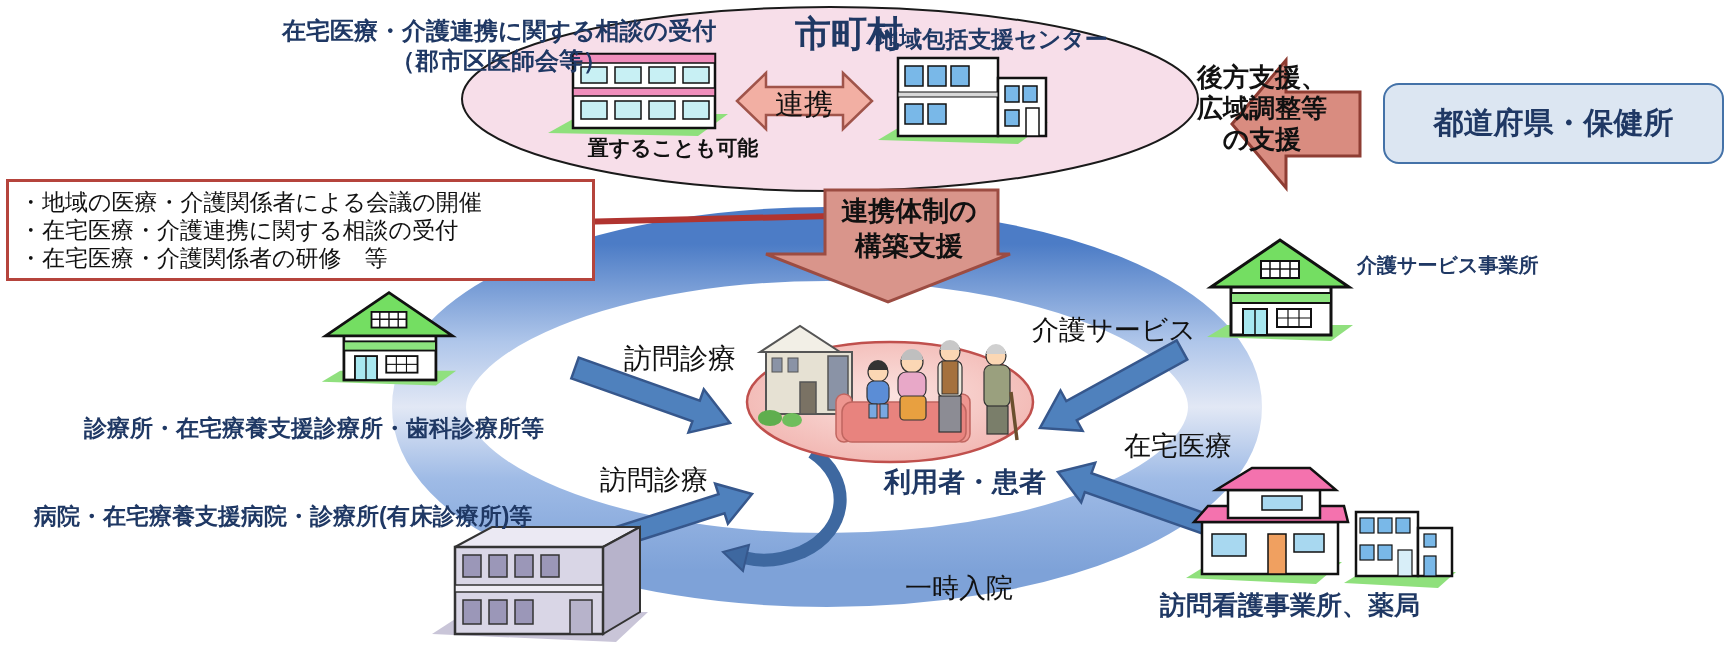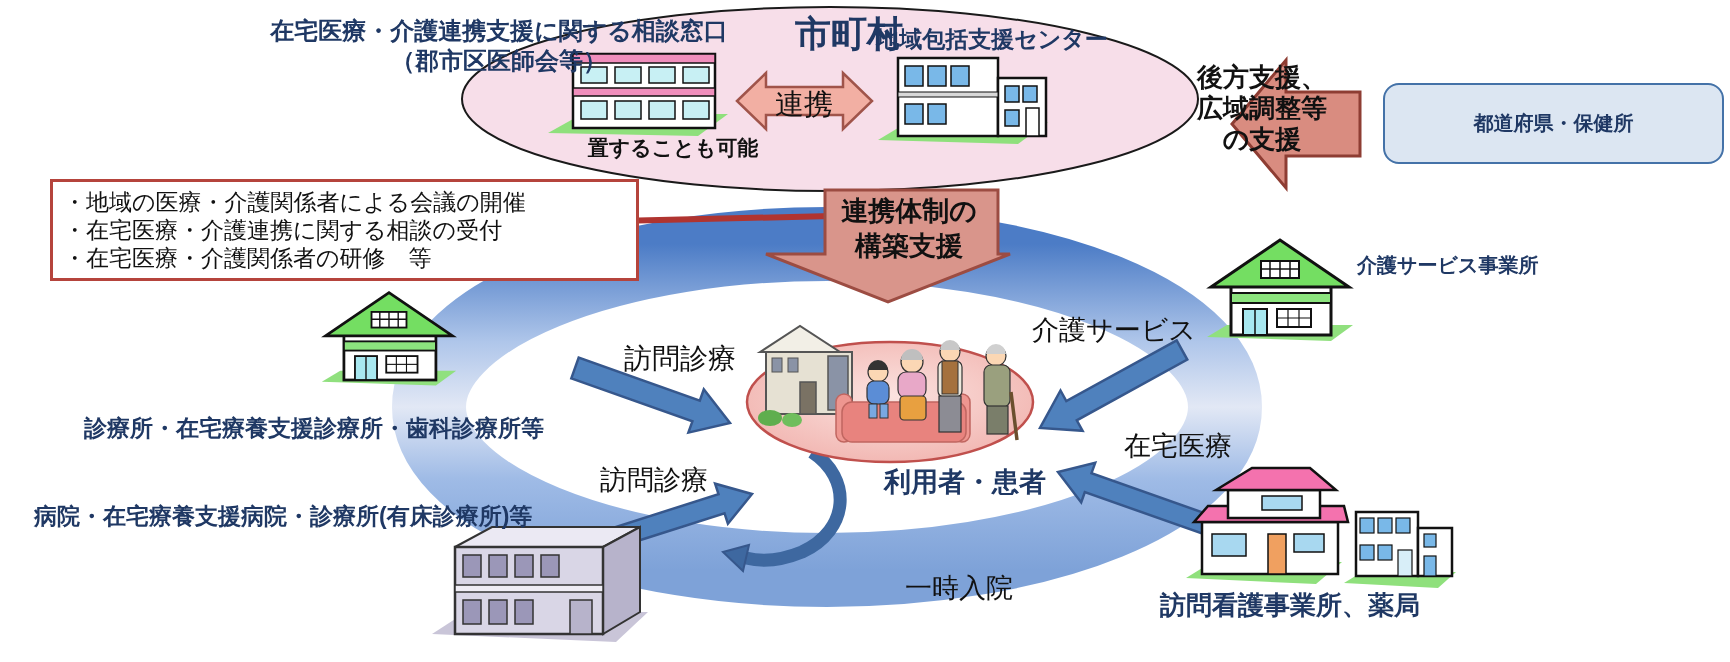--- a/index.html
+++ b/index.html
@@ -11,23 +11,23 @@
   .center{text-align:center;}
   .consult-label{left:256px;top:16px;width:486px;font-size:24px;line-height:30px;}
   .title{left:786px;top:10px;width:126px;font-size:36px;text-align:center;}
   .center-label{left:872px;top:24px;width:240px;font-size:23px;}
   .renkei{left:768px;top:85px;width:72px;font-size:29px;}
   .note{left:452px;top:135px;width:442px;font-size:21px;line-height:25px;font-weight:bold;}
   .support-arrow-text{left:1176px;top:62px;width:172px;font-size:26px;line-height:31px;font-weight:bold;}
   .pref-box{position:absolute;z-index:10;left:1383px;top:83px;width:337px;height:77px;
             background:#DCE6F2;border:2.5px solid #4472A8;border-radius:16px;
             display:flex;align-items:center;justify-content:center;}
-  .pref-box span{font-size:20px;}
+  .pref-box span{font-size:30px;}
   .tasks-box{position:absolute;z-index:10;left:6px;top:179px;width:563px;height:84px;
-             background:#fff;border:3px solid #B5443C;padding:6px 10px;box-sizing:content-box;margin-left:44px;}
+             background:#fff;border:3px solid #B5443C;padding:6px 10px;box-sizing:content-box;}
   .tasks-box div{font-size:23px;line-height:28px;color:#111;}
   .build-arrow-text{left:818px;top:194px;width:182px;font-size:27px;line-height:35px;font-weight:bold;}
   .flow{font-size:27px;}
   .visit1{left:624px;top:340px;font-size:28px;}
   .clinic-label{left:84px;top:413px;font-size:23px;}
   .visit2{left:600px;top:462px;}
   .hospital-label{left:34px;top:501px;font-size:23px;}
   .patient-label{left:842px;top:464px;width:170px;font-size:27px;margin-left:38px;}
   .care-service{left:1032px;top:312px;}
   .care-office-label{left:1338px;top:252px;font-size:20px;margin-left:19px;}
@@ -207,21 +207,21 @@
       <rect x="1396" y="518" width="14" height="15" fill="#79B8E8" stroke="#111" stroke-width="1.2"></rect>
       <rect x="1360" y="545" width="14" height="15" fill="#79B8E8" stroke="#111" stroke-width="1.2"></rect>
       <rect x="1378" y="545" width="14" height="15" fill="#79B8E8" stroke="#111" stroke-width="1.2"></rect>
       <rect x="1424" y="534" width="12" height="13" fill="#79B8E8" stroke="#111" stroke-width="1.2"></rect>
       <rect x="1424" y="556" width="12" height="20" fill="#79B8E8" stroke="#111" stroke-width="1.2"></rect>
       <rect x="1398" y="550" width="14" height="26" fill="#D8EEF8" stroke="#111" stroke-width="1.2"></rect>
     </g>
   </svg>
 
   <div class="txt navy center consult-label">
-    <div>在宅医療・介護連携支援に関する相談窓口</div>
+    <div>在宅医療・介護連携に関する相談の受付</div>
     <div>（郡市区医師会等）</div>
   </div>
 
   <div class="txt navy center title">市町村</div>
 
   <div class="txt navy center center-label">地域包括支援センター</div>
 
   <div class="txt center renkei">連携</div>
 
   <div class="txt center note">

